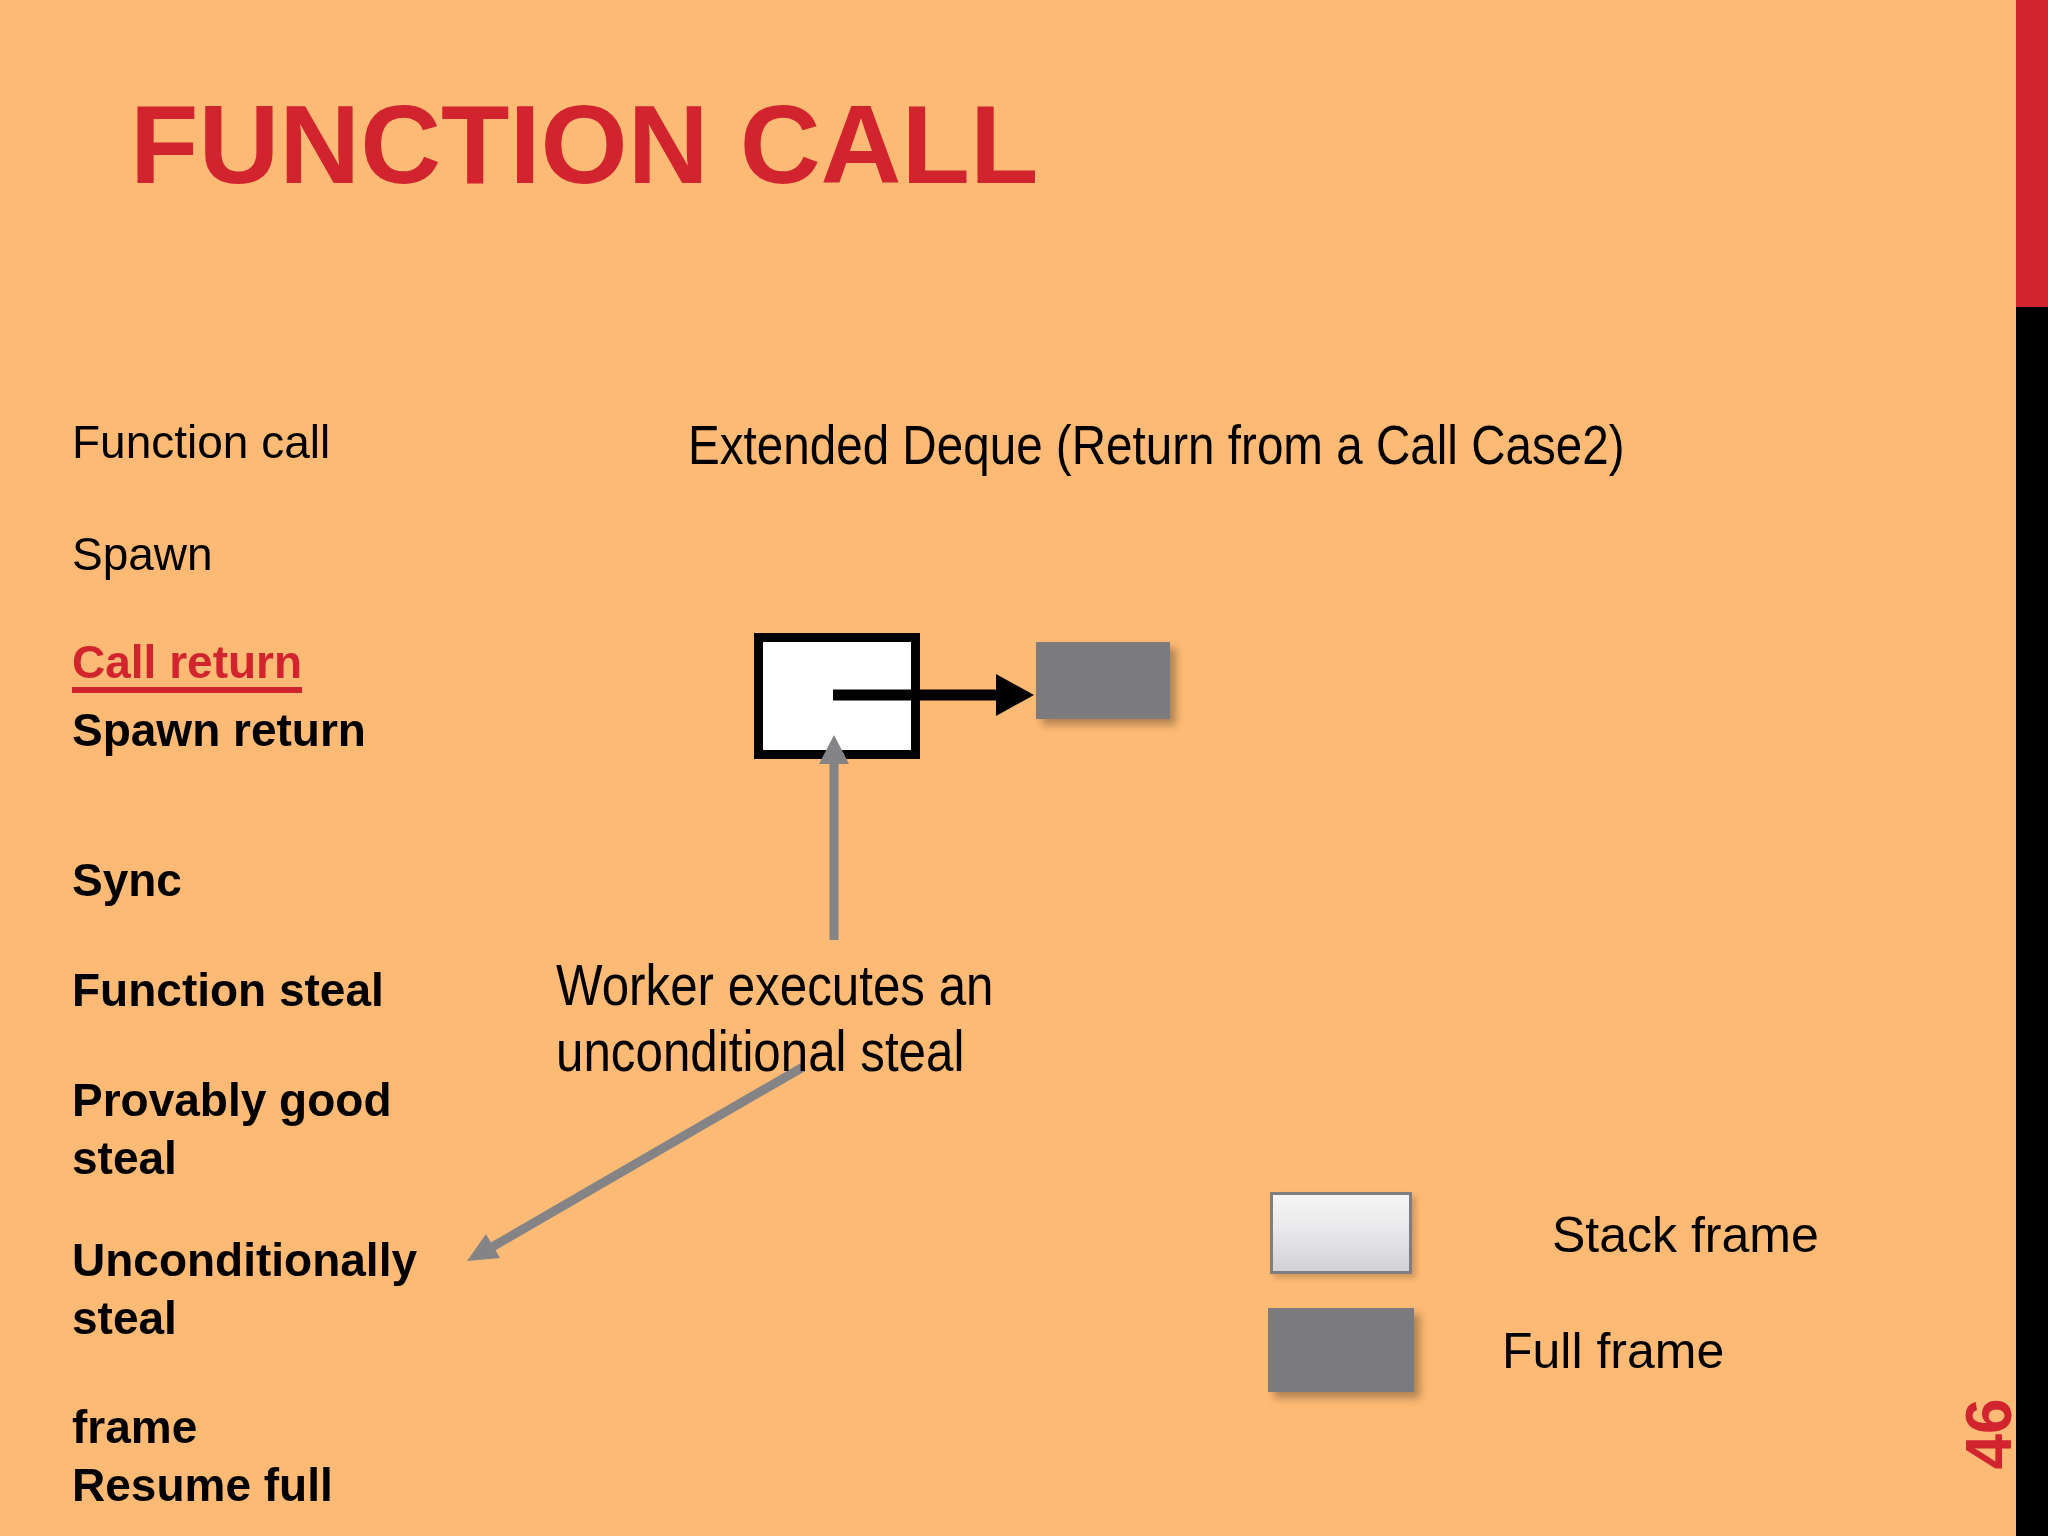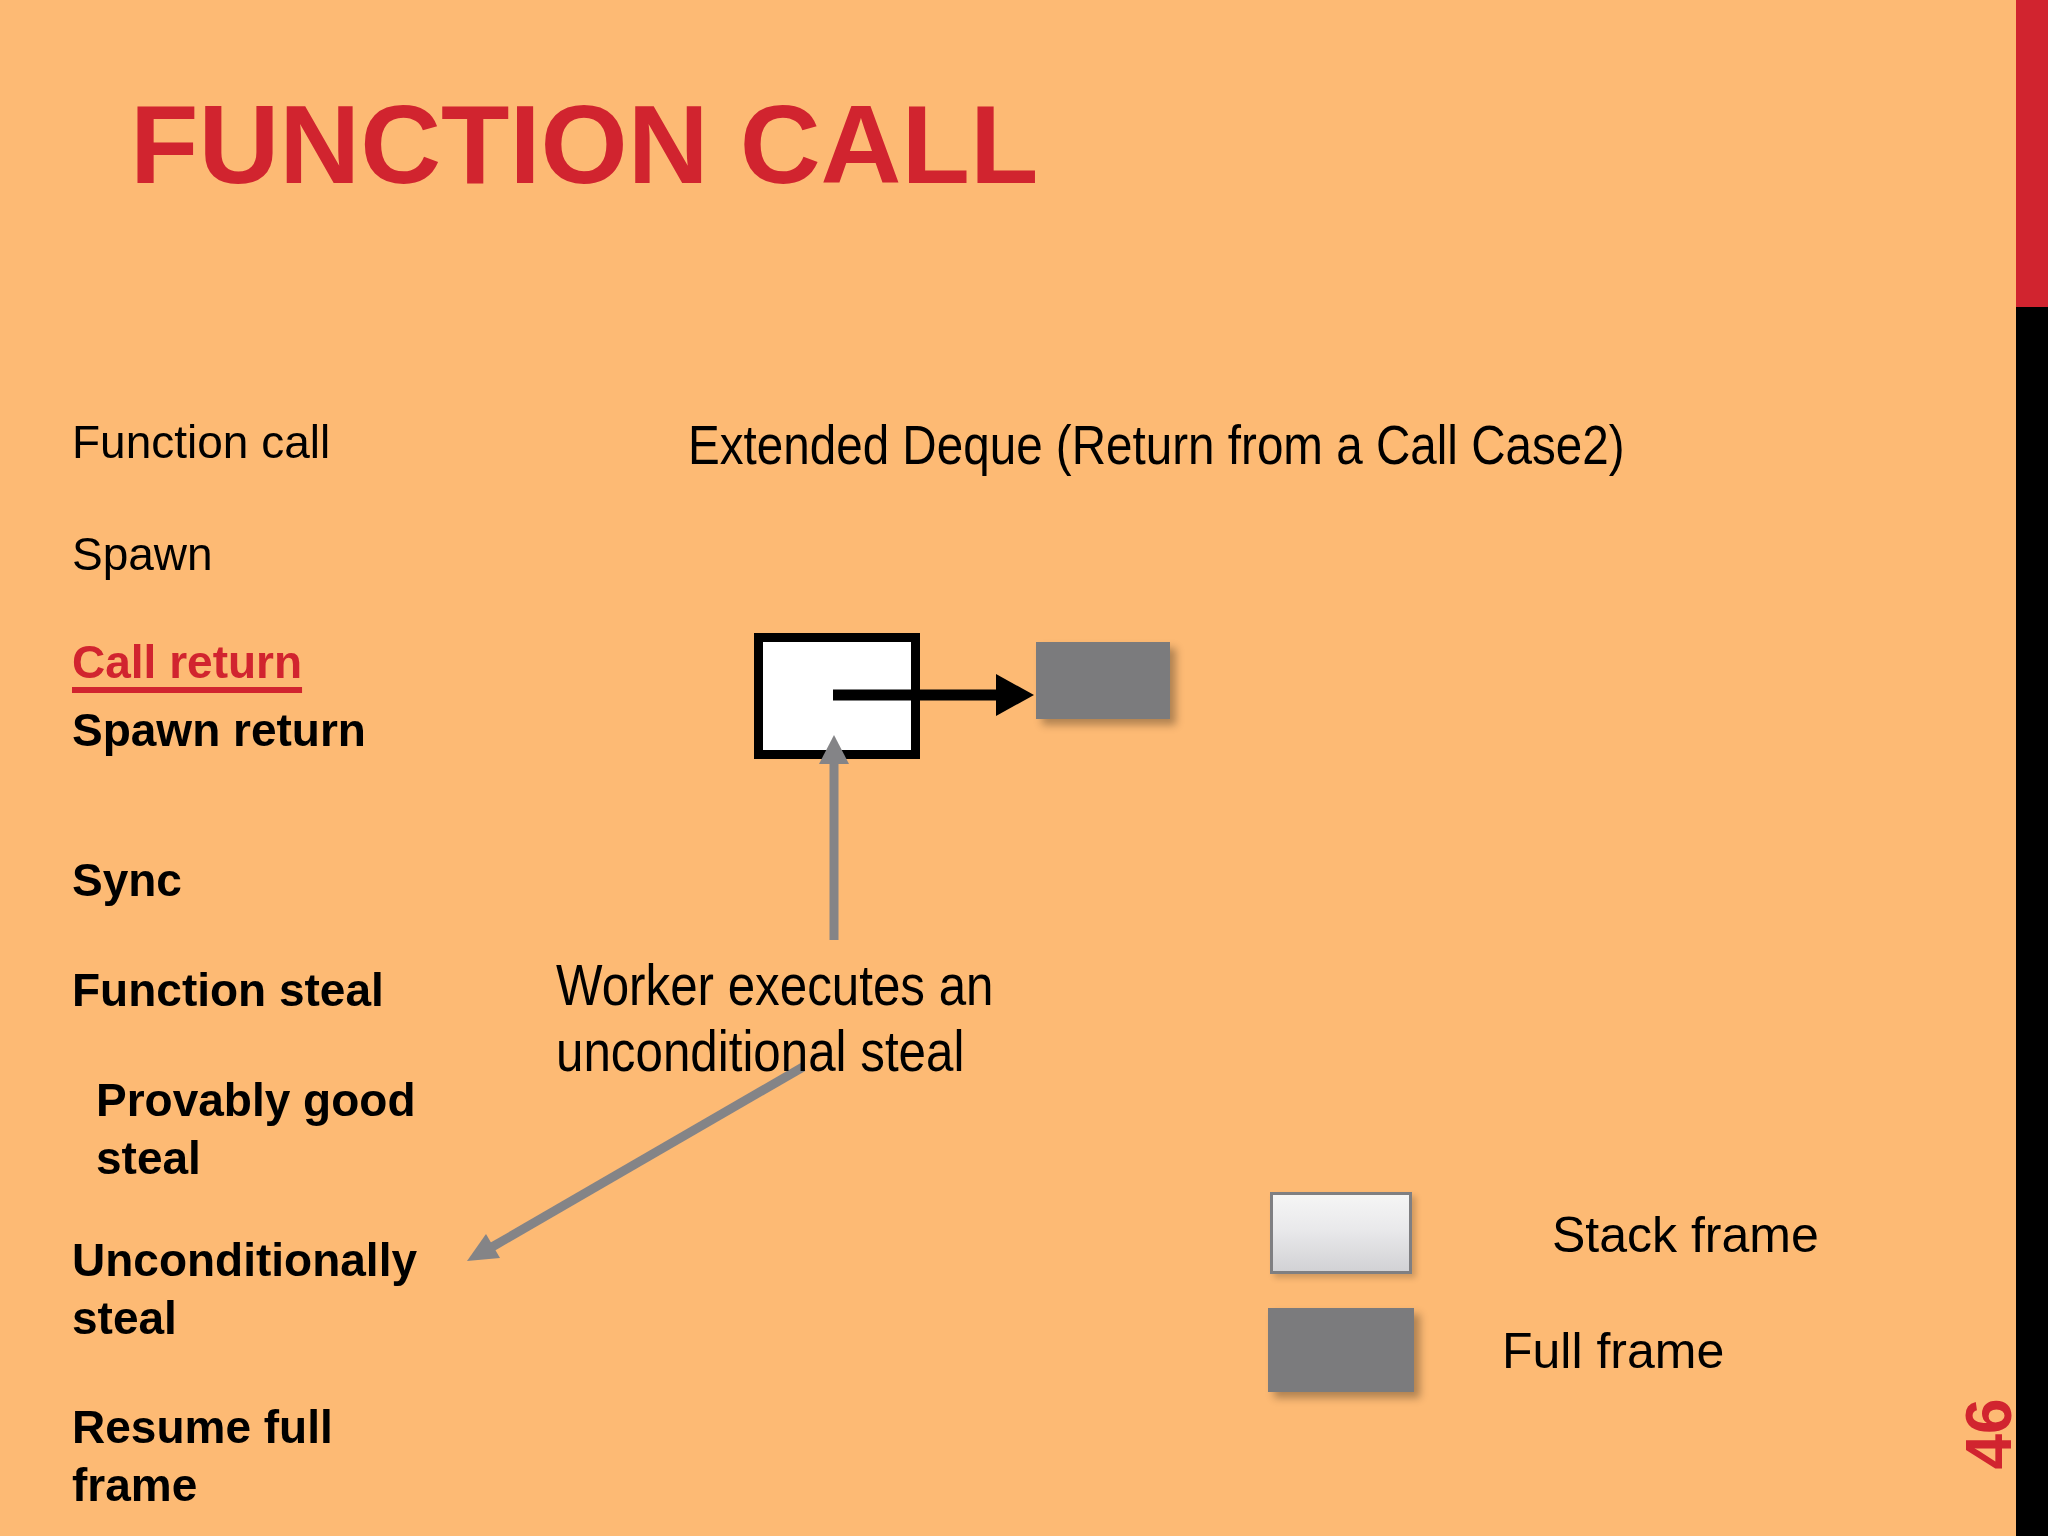--- a/index.html
+++ b/index.html
@@ -32,21 +32,21 @@
     text-decoration:underline;
     text-decoration-thickness:6px;
     text-underline-offset:9px;
   }
   .sb-item:nth-child(1){top:413px;}
   .sb-item:nth-child(2){top:525px;}
   .sb-item:nth-child(3){top:633px;}
   .sb-item:nth-child(4){top:701px;}
   .sb-item:nth-child(5){top:851px;}
   .sb-item:nth-child(6){top:961px;}
-  .sb-item:nth-child(7){top:1071px;margin-left:24px;}
+  .sb-item:nth-child(7){top:1071px;}
   .sb-item:nth-child(8){top:1231px;}
   .sb-item:nth-child(9){top:1398px;}
   
   .condensed{display:inline-block;transform:scaleX(0.85);transform-origin:0 0;white-space:nowrap;}
   
   .deque-heading{position:absolute;left:688px;top:413px;font-size:56px;line-height:64px;color:#000;}
   .deque-box{
     position:absolute;left:754px;top:633px;width:166px;height:126px;
     box-sizing:border-box;border:9px solid #000;background:#ffffff;
   }
@@ -112,22 +112,22 @@
     </div>
     <div class="sb-item bold">
       <span>Provably good</span>
       <span>steal</span>
     </div>
     <div class="sb-item bold">
       <span>Unconditionally</span>
       <span>steal</span>
     </div>
     <div class="sb-item bold">
+      <span>frame</span>
       <span>Resume full</span>
-      <span>frame</span>
     </div>
   </div>
 
   <div class="deque-heading">
     <span class="condensed">Extended Deque (Return from a Call Case2)</span>
   </div>
 
   <div class="deque-box"></div>
   <div class="full-frame-box"></div>
 

